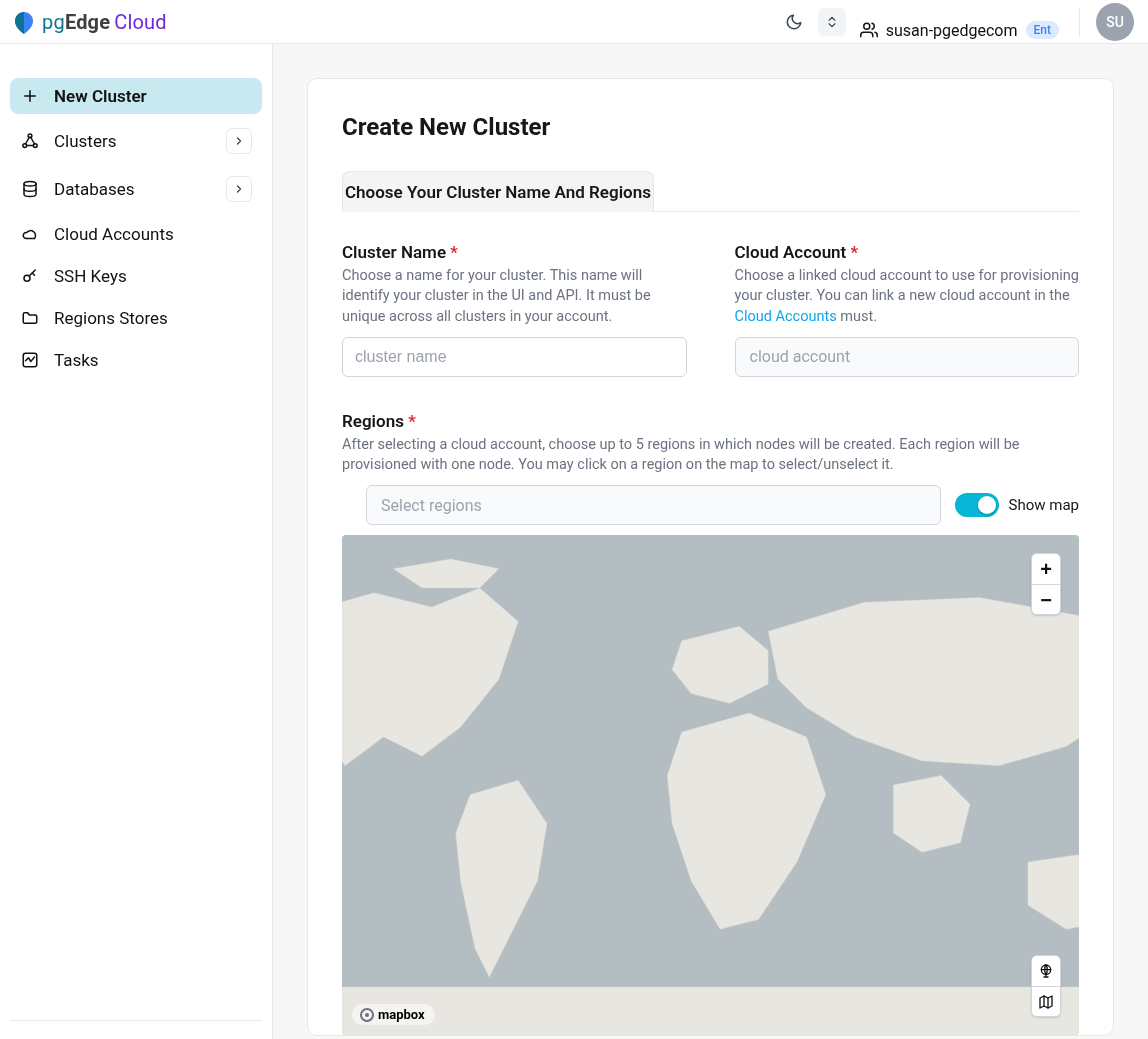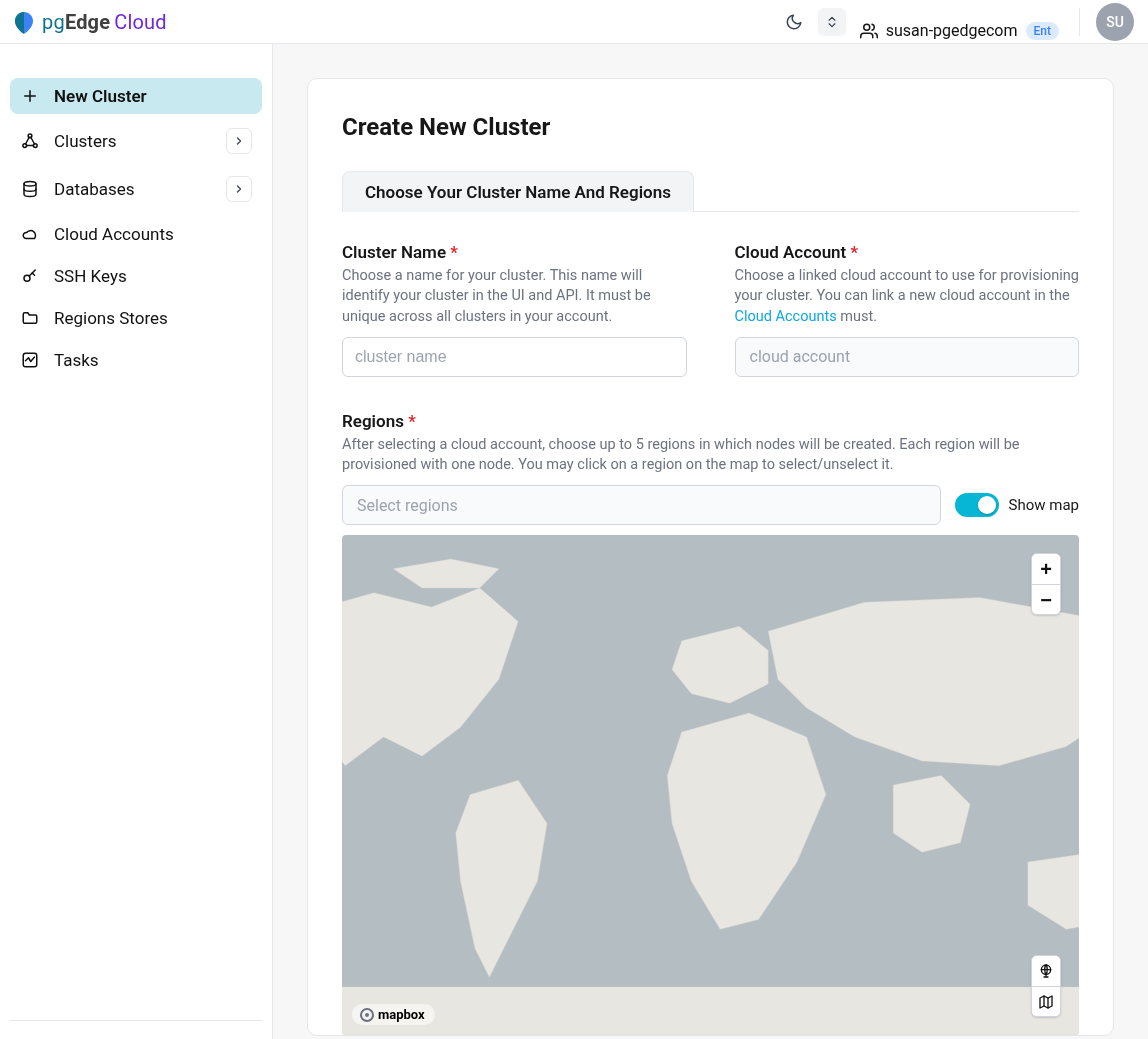--- a/index.html
+++ b/index.html
@@ -37,21 +37,21 @@
   .logo-text .pg{color:#0e7490;font-weight:400;}
   .logo-text .edge{color:#404040;font-weight:700;}
   .logo-text .cloud{color:#6d28d9;font-weight:400;margin-left:4px;text-align:right;}
   .topbar-spacer{flex:1;}
   .topbar-right{display:flex;align-items:center;gap:10px;}
   .icon-btn{
     width:28px;height:28px;border-radius:6px;display:flex;align-items:center;justify-content:center;
     color:#374151;cursor:pointer;
   }
   .icon-btn.boxed{background:#f3f4f6;}
-  .org-switch{display:flex;align-items:flex-end;gap:8px;margin-left:4px;cursor:pointer;margin-top:17px;}
+  .org-switch{display:flex;align-items:flex-start;gap:8px;margin-left:4px;cursor:pointer;margin-top:17px;}
   .org-name{font-size:16px;color:#111;}
   .badge{
     background:var(--badge);color:var(--badge-text);
     font-size:12px;font-weight:500;padding:2px 8px;border-radius:999px;
   }
   .vdiv{width:1px;height:28px;background:var(--border);margin:0 6px 0 10px;}
   .avatar{
     width:38px;height:38px;border-radius:50%;background:var(--avatar);
     color:#fff;display:flex;align-items:center;justify-content:center;
     font-size:14px;font-weight:500;cursor:pointer;
@@ -79,37 +79,37 @@
   
   .main{flex:1;background:var(--bg);padding:34px;}
   .card{
     background:#fff;border:1px solid var(--border);border-radius:10px;
     padding:34px 34px 0 34px;
   }
   .page-title{font-size:24px;font-weight:700;margin:0 0 30px 0;}
   .section-tab{
     display:inline-block;background:#f3f4f6;border:1px solid var(--border);
     border-bottom:none;border-radius:8px 8px 0 0;
-    padding:10px 22px;font-size:17px;font-weight:600;
+    padding:10px 2px;font-size:17px;font-weight:600;
   }
   .section-rule{border-bottom:1px solid var(--border);margin-top:-1px;margin-bottom:30px;}
   .form-row{display:flex;gap:48px;margin-bottom:34px;}
   .form-col{flex:1;min-width:0;}
   .field-label{font-size:17px;font-weight:600;margin-bottom:4px;}
   .req{color:#dc2626;font-weight:600;}
   .field-help{font-size:14.5px;line-height:1.4;color:var(--muted);margin-bottom:10px;}
   .field-help a{color:#0ea5e9;text-decoration:none;}
   .text-input, .select-input{
     width:100%;height:40px;border:1px solid #d1d5db;border-radius:6px;
     padding:0 12px;font-size:16px;color:#111;background:#fff;
   }
   .text-input::placeholder,.select-placeholder{color:#9ca3af;}
   .select-input{display:flex;align-items:center;cursor:pointer;background:#f9fafb;padding:0 14px;}
   .regions-block{margin-bottom:0;}
-  .regions-row{display:flex;align-items:center;gap:14px;margin-bottom:10px;}
+  .regions-row{display:flex;align-items:center;gap:14px;margin-bottom:10px;margin-left:24px;}
   .regions-row .select-input{flex:1;}
   .toggle-wrap{display:flex;align-items:center;gap:10px;white-space:nowrap;justify-content:space-between;}
   .toggle{
     width:44px;height:24px;border-radius:999px;background:#06b6d4;position:relative;cursor:pointer;
   }
   .toggle::after{
     content:"";position:absolute;top:3px;right:3px;width:18px;height:18px;border-radius:50%;
     background:#fff;box-shadow:0 1px 2px rgba(0,0,0,.25);
   }
   .toggle-label{font-size:15px;}

